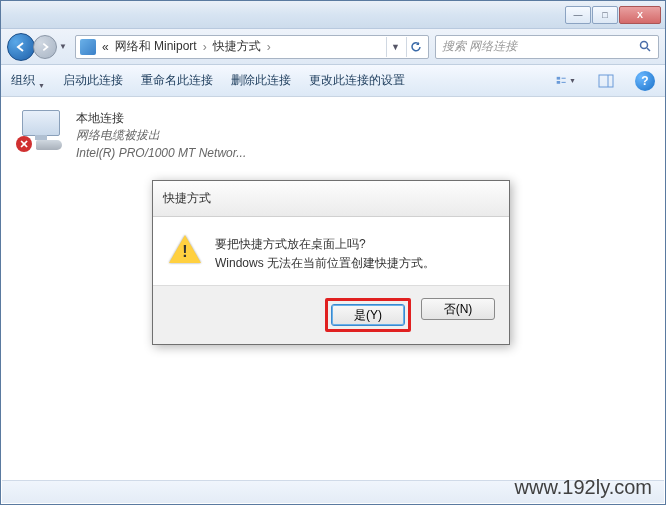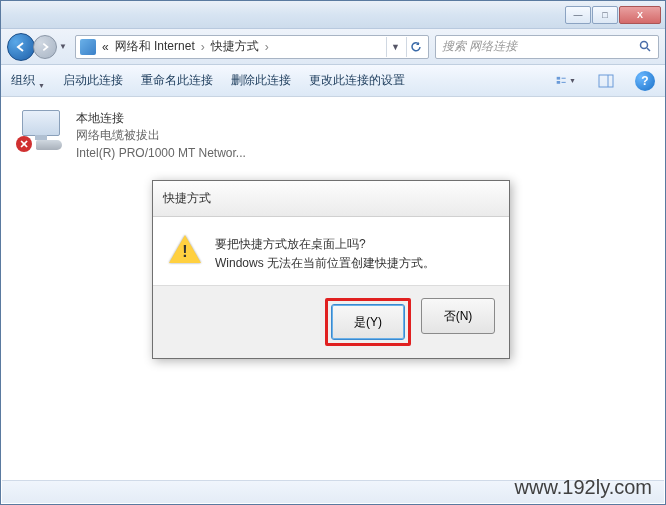--- a/index.html
+++ b/index.html
@@ -36,33 +36,33 @@
 .tb-help { width: 20px; height: 20px; border-radius: 50%; background: radial-gradient(circle at 30% 30%, #6ab8ff, #1a70c8); color: #fff; display: flex; align-items: center; justify-content: center; font-size: 12px; font-weight: bold; }
 
 .content { position: absolute; top: 97px; left: 1px; right: 1px; bottom: 24px; background: #fff; padding: 8px 12px; display: flex; gap: 12px; align-items: flex-start; }
 .conn { display: flex; gap: 10px; width: 250px; padding: 4px; }
 .conn-icon { width: 48px; height: 40px; position: relative; }
 .monitor { width: 38px; height: 26px; background: linear-gradient(to bottom, #e8f0fa, #c8d8ea); border: 1px solid #8aa0ba; border-radius: 2px; position: absolute; top: 0; left: 4px; }
 .monitor::after { content: ""; position: absolute; bottom: -5px; left: 12px; width: 12px; height: 5px; background: #b0c0d2; }
 .red-x { position: absolute; bottom: -2px; left: -2px; width: 16px; height: 16px; background: #d03030; border-radius: 50%; color: #fff; display: flex; align-items: center; justify-content: center; font-size: 11px; font-weight: bold; }
 .cable { position: absolute; bottom: 0px; left: 18px; width: 26px; height: 10px; background: linear-gradient(to bottom, #d0d8e0, #a8b0ba); border-radius: 2px 6px 6px 2px; }
 .conn-text { font-size: 12px; line-height: 1.45; color: #333; }
-.conn-text .sub { color: #666; }
+.conn-text .sub { color: #666; font-style: italic; }
 
 .details { position: absolute; left: 1px; right: 1px; bottom: 1px; height: 23px; background: linear-gradient(to bottom, #f0f5fc, #e4ecf6); border-top: 1px solid #d0dae8; }
 
 .dialog { position: absolute; left: 152px; top: 180px; width: 358px; background: #f0f0f0; border: 1px solid #707070; box-shadow: 2px 2px 10px rgba(0,0,0,0.3); }
 .dlg-title { height: 36px; background: linear-gradient(to bottom, #fdfdfd, #ebebeb); border-bottom: 1px solid #d0d0d0; display: flex; align-items: center; padding: 0 10px; font-size: 12px; color: #333; }
 .dlg-body { padding: 18px 16px 12px; display: flex; gap: 14px; background: #fff; }
 .warn-icon { width: 32px; height: 32px; flex-shrink: 0; }
 .warn-tri { width: 0; height: 0; border-left: 16px solid transparent; border-right: 16px solid transparent; border-bottom: 28px solid #ffd040; position: relative; filter: drop-shadow(0 0 1px rgba(0,0,0,0.4)); }
 .warn-tri::after { content: "!"; position: absolute; left: -4px; top: 8px; width: 8px; text-align: center; font-size: 16px; font-weight: bold; color: #333; }
 .dlg-msg { font-size: 12px; color: #333; line-height: 1.6; }
 .dlg-btns { padding: 12px 14px; background: #f0f0f0; border-top: 1px solid #dcdcdc; display: flex; justify-content: flex-end; gap: 10px; }
-.dlg-btn { width: 74px; height: 36px; background: linear-gradient(to bottom, #f8f8f8, #e4e4e4); border: 1px solid #8a8a8a; border-radius: 3px; font-size: 12px; display: flex; align-items: center; justify-content: center; cursor: default; }
+.dlg-btn { width: 74px; height: 22px; background: linear-gradient(to bottom, #f8f8f8, #e4e4e4); border: 1px solid #8a8a8a; border-radius: 3px; font-size: 12px; display: flex; align-items: center; justify-content: center; cursor: default; }
 .dlg-btn.default { border-color: #3a8ad0; box-shadow: 0 0 0 1px #6ab0e8 inset; }
 .highlight-box { border: 3px solid #e02020; padding: 3px; border-radius: 2px; }
 
 .watermark { position: absolute; bottom: 6px; right: 14px; font-size: 20px; color: #404040; font-family: Arial, sans-serif; }
 </style>
 </head>
 <body>
 
 <div class="window">
 
@@ -82,21 +82,21 @@
       <div class="nav-circle fwd">
         <svg width="10" height="10" viewBox="0 0 12 12">
             <path d="M4 2 L9 6 L4 10" stroke="#fff" stroke-width="2" fill="none"></path>
           </svg>
       </div>
       <div class="nav-drop">▼</div>
     </div>
     <div class="addressbar">
       <span class="addr-icon"></span>
       <span>«</span>
-      <span>网络和 Internet</span>
+      <span>网络和 Miniport</span>
       <span class="addr-sep">›</span>
       <span>快捷方式</span>
       <span class="addr-sep">›</span>
       <span class="addr-end">
         <span class="addr-btn">▼</span>
         <span class="addr-btn">
           <svg width="12" height="12" viewBox="0 0 12 12">
               <path d="M9 3 A4 4 0 1 0 10 6" stroke="#3a6aa8" stroke-width="1.5" fill="none"></path>
               <path d="M9 1 L9 4 L6 4 Z" fill="#3a6aa8"></path>
             </svg>

